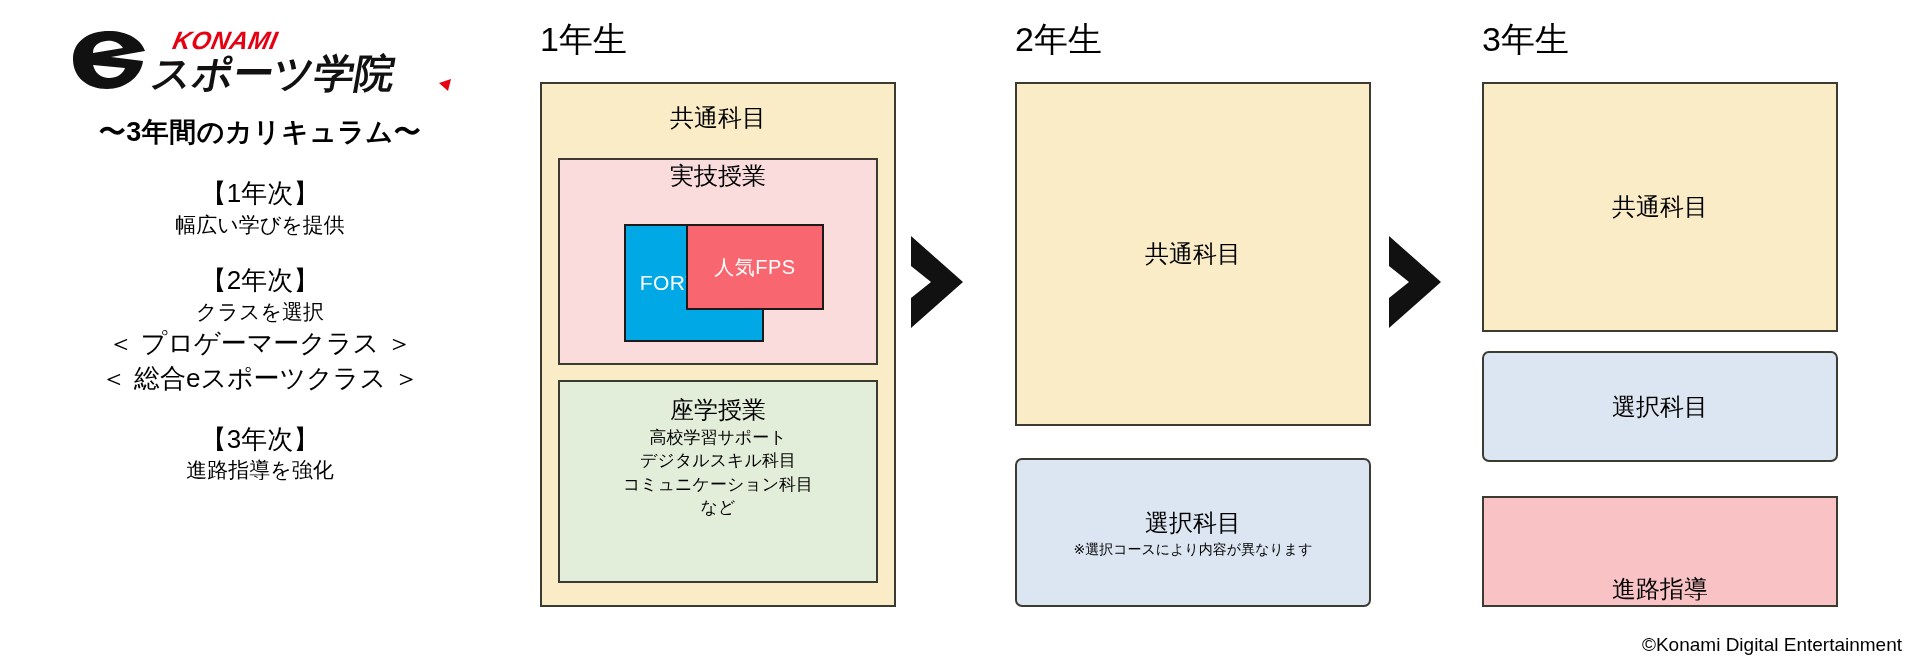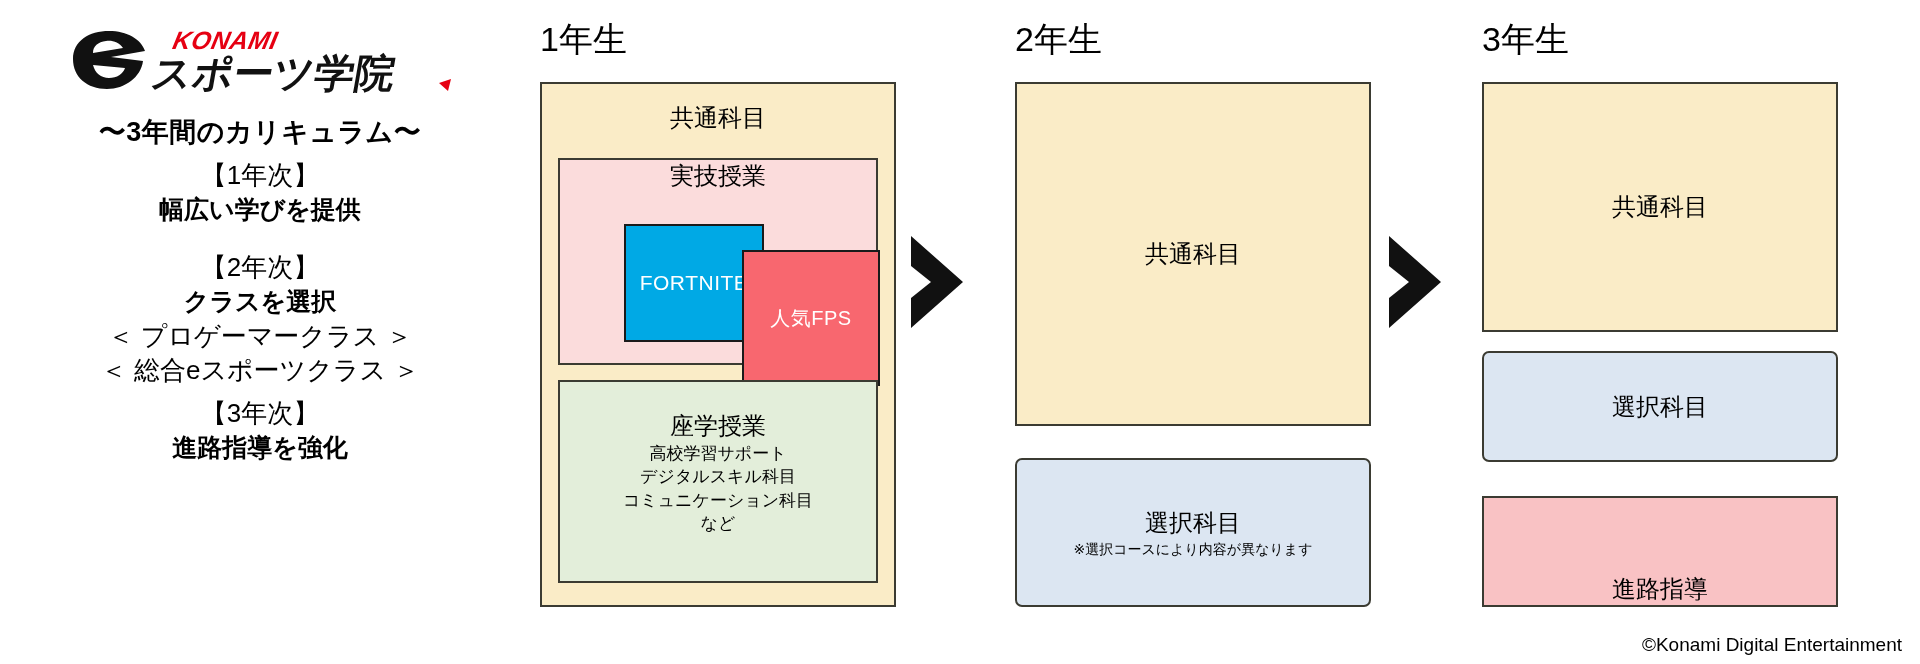--- a/index.html
+++ b/index.html
@@ -27,25 +27,25 @@
   }
   .logo-svg { display:block; }
 
   .subtitle {
     margin-top: 14px;
     font-size: 27px; font-weight: bold;
     letter-spacing: 0.5px;
     white-space: nowrap;
   }
 
-  .year-block { margin-top: 8px; text-align: center; line-height: 1.34; }
+  .year-block { margin-top: 26px; text-align: center; line-height: 1.34; }
   .year-block.b2 { margin-top: 24px; }
   .year-block.b3 { }
   .year-head { font-size: 26px; white-space: nowrap; }
-  .year-sub  { font-size: 25px; white-space: nowrap; font-weight: bold; }
+  .year-sub  { font-size: 21px; white-space: nowrap; }
   .class-line { font-size: 26px; white-space: nowrap; }
 
   
   .col-title {
     position: absolute;
     font-size: 34px;
     line-height: 1;
     white-space: nowrap;
   }
   .box {
@@ -151,25 +151,25 @@
     <div class="box-label">共通科目</div>
   </div>
 
   <div class="box pink" style="left:558px; top:158px; width:320px; height:207px; ">
     <div class="box-label">実技授業</div>
   </div>
 
   <div class="game-box game-fortnite" style="left:576px; top:224px; width:140px; height:118px;">
     <span>FORTNITE</span>
   </div>
-  <div class="game-box game-fps" style="left:742px; top:224px; width:138px; height:136px;margin-top:26px;">
+  <div class="game-box game-fps" style="left:686px; top:224px; width:138px; height:86px;">
     <span>人気FPS</span>
   </div>
 
-  <div class="box green" style="left:558px; top:380px; width:320px; height:203px; padding-top:28px;">
+  <div class="box green" style="left:558px; top:380px; width:320px; height:203px; padding-top:12px;">
     <div class="box-label">座学授業</div>
     <div class="box-lines">
       <div>高校学習サポート</div>
       <div>デジタルスキル科目</div>
       <div>コミュニケーション科目</div>
       <div>など</div>
     </div>
   </div>
 
   <div class="arrow" style="left:905px; top:232px;">

